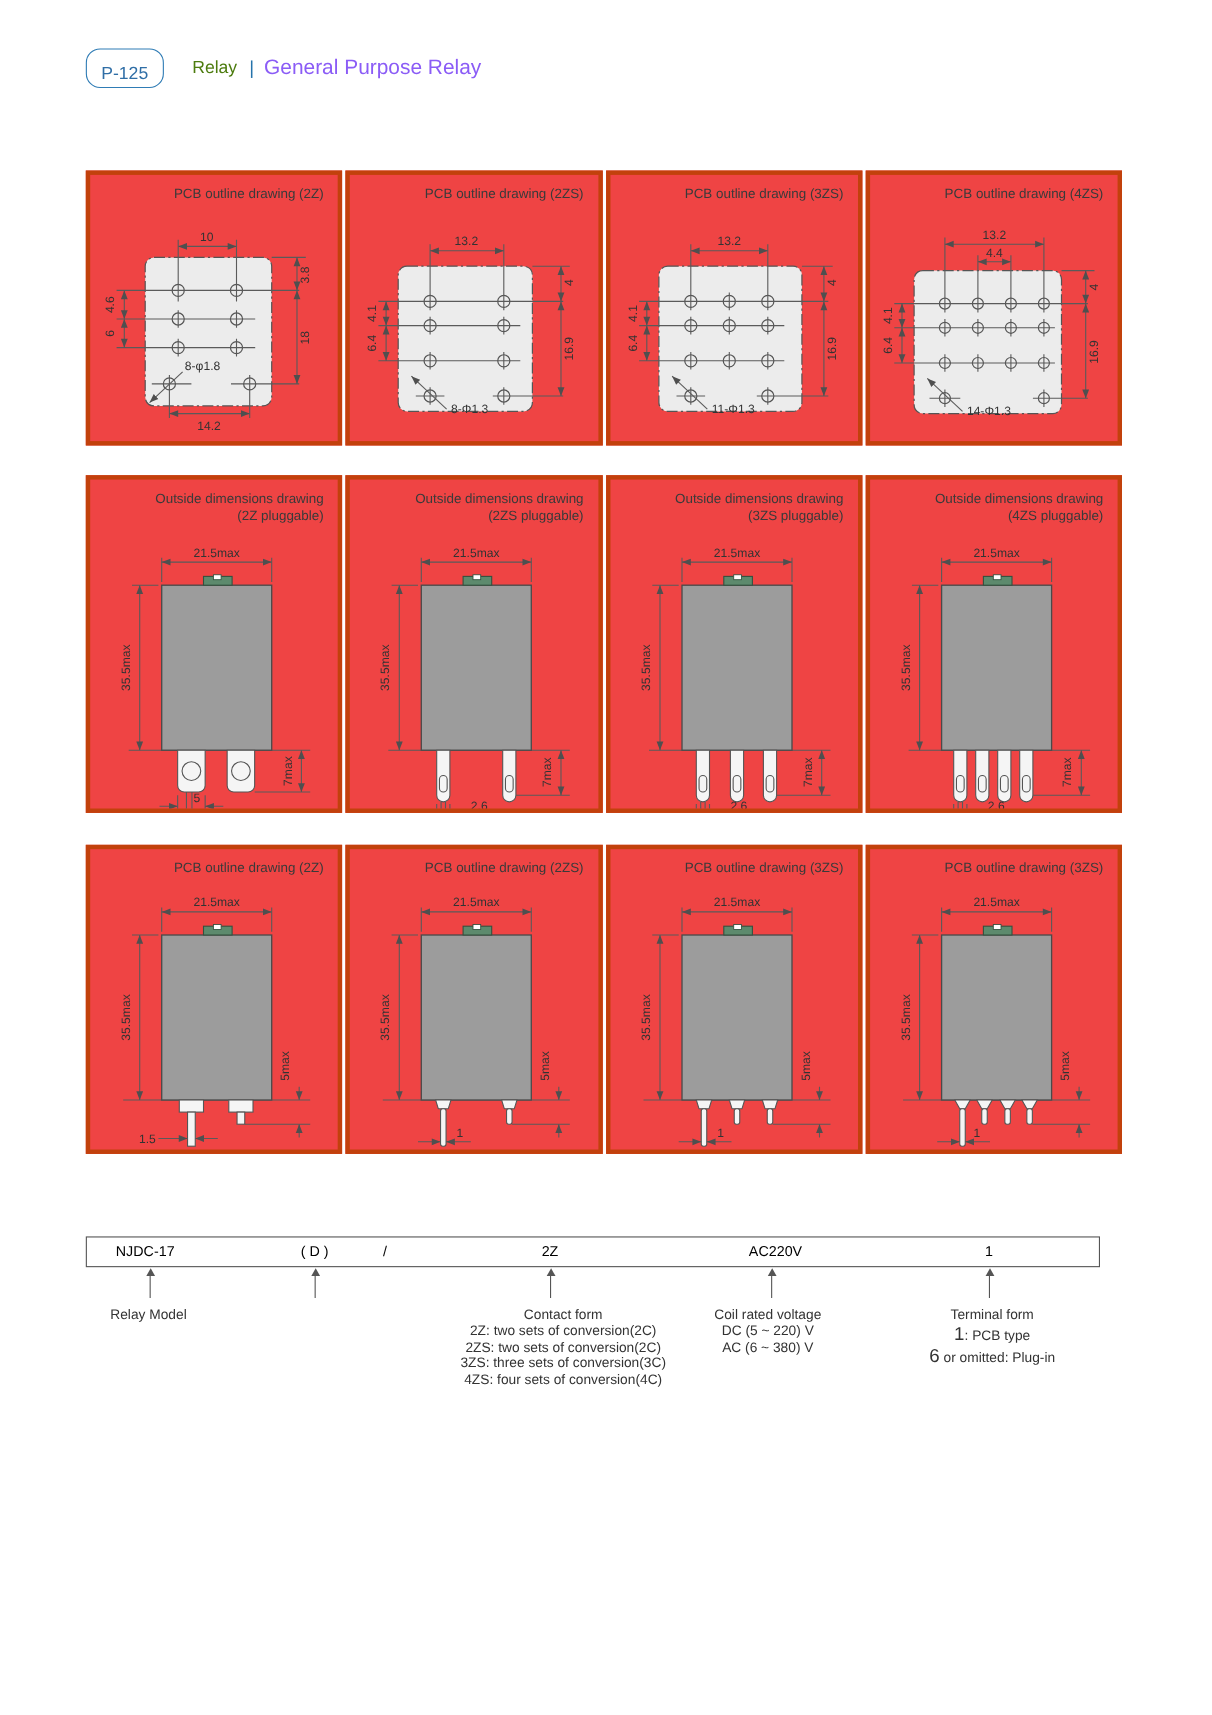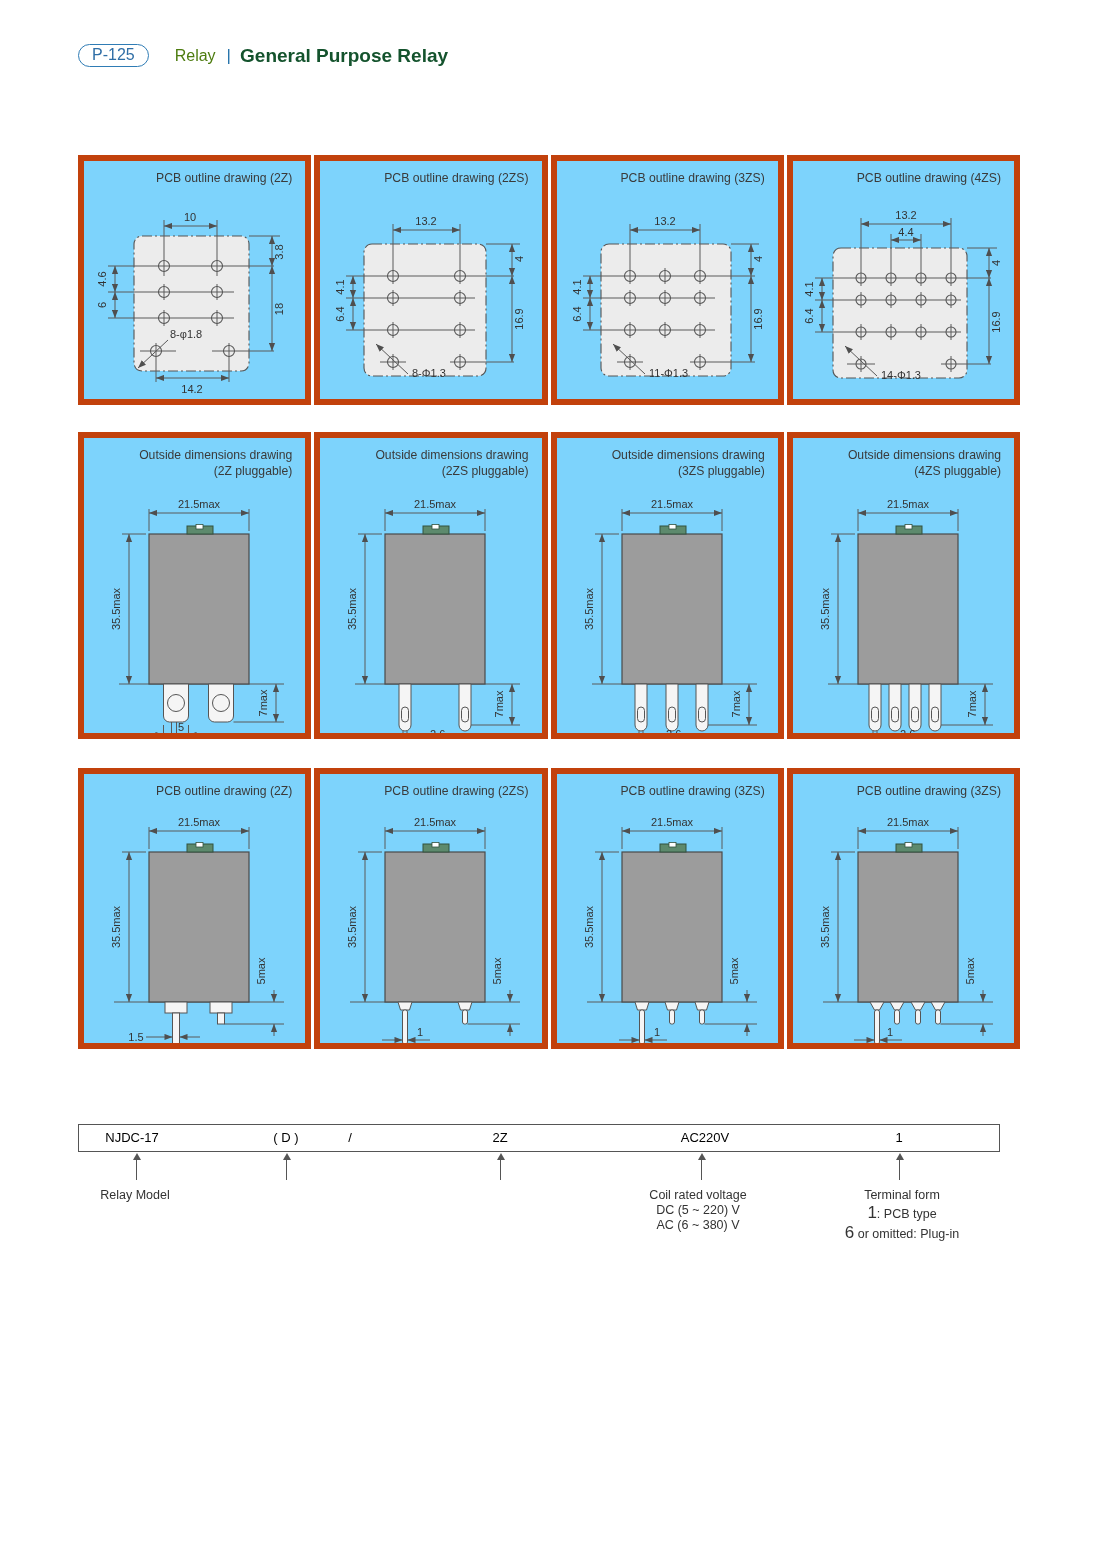--- a/index.html
+++ b/index.html
@@ -1,33 +1,33 @@
 <!DOCTYPE html>
 <html><head>
 <meta charset="utf-8">
 <style>
   html,body{margin:0;padding:0}
   body{width:1102px;height:1559px;position:relative;background:#fff;
        font-family:"Liberation Sans",sans-serif;color:#333}
 
   
   .hdr{position:absolute;left:78px;top:44px;display:flex;align-items:center}
-  .pill{border:1.5px solid #2f7cb5;border-radius:13px;padding:1px 13px 2px;
+  .pill{border:1.5px solid #2f7cb5;border-radius:13px;padding:14px 13px 2px;
         color:#2f6ea6;font-size:16px}
   .cat{color:#4d7c0f;font-size:16px;margin-left:26px}
   .sep{color:#2573ab;font-size:17px;margin:0 9px 0 11px;font-weight:300}
-  .ttl{color:#14532d;font-size:19px;font-weight:bold}
+  .ttl{color:#8b5cf6;font-size:19px;font-weight:normal}
 
   
   .row{position:absolute;left:78px;width:942px;display:grid;
        grid-template-columns:repeat(4,1fr);gap:3px}
   #row1{top:155px;height:250px}
   #row2{top:432px;height:307px}
   #row3{top:768px;height:281px}
-  .panel{border:6px solid #c2410c;background:#7dd3fc;position:relative;overflow:hidden}
+  .panel{border:4px solid #c2410c;background:#ef4444;position:relative;overflow:hidden}
   .ptitle{font-size:12.2px;color:#3a3a3a;text-align:right;
           padding:9px 13px 0 0;line-height:1.32}
   svg{display:block;margin:0 auto}
   svg text{font-family:"Liberation Sans",sans-serif;font-size:11px;fill:#333}
   .ln{stroke:#5a5a5a;stroke-width:1;fill:none}
 
   
   .osec{position:absolute;left:78px;top:1080px;width:930px;height:240px}
   .ohead{margin:0;font-size:17.5px;color:#1b7ec2;font-weight:bold}
   .obox{position:absolute;left:0;top:44px;width:922px;height:28px;
@@ -592,20 +592,27 @@
   <div class="oarrow" style="left:208px"></div>
   <div class="oarrow" style="left:422px"></div>
   <div class="oarrow" style="left:623px"></div>
   <div class="oarrow" style="left:821px"></div>
 
   <div class="olab" style="left:57px">
     <div>Relay Model</div>
   </div>
 
 
+  <div class="olab" style="left:434px">
+    <div>Contact form</div>
+    <div>2Z: two sets of conversion(2C)</div>
+    <div>2ZS: two sets of conversion(2C)</div>
+    <div>3ZS: three sets of conversion(3C)</div>
+    <div>4ZS: four sets of conversion(4C)</div>
+  </div>
 
   <div class="olab" style="left:620px">
     <div>Coil rated voltage</div>
     <div>DC (5 ~ 220) V</div>
     <div>AC (6 ~ 380) V</div>
   </div>
 
   <div class="olab" style="left:824px">
     <div>Terminal form</div>
     <div><span class="big">1</span><span>: PCB type</span></div>

